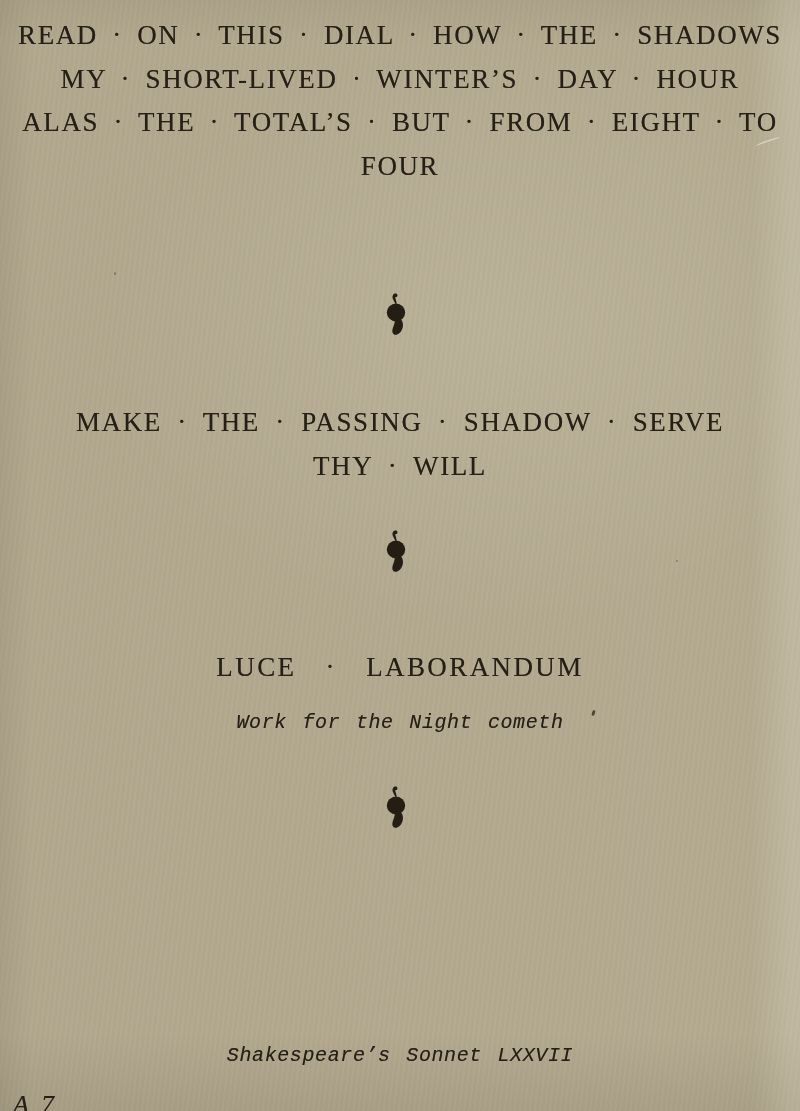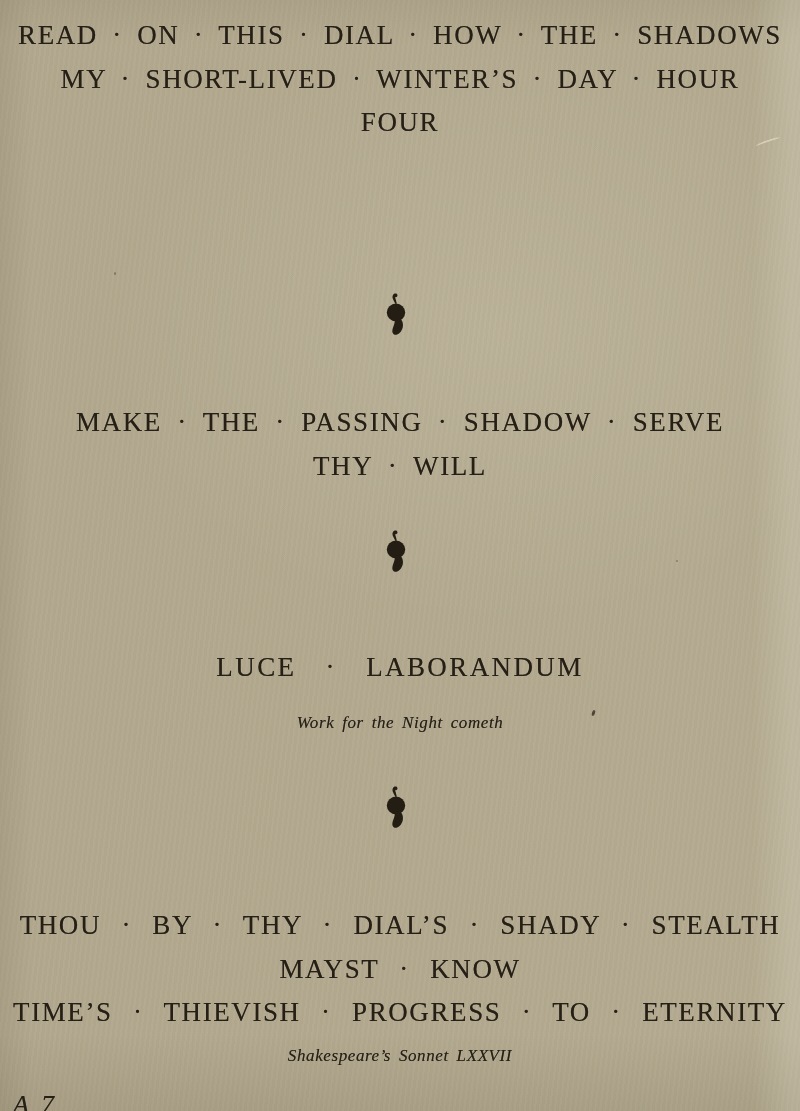--- a/index.html
+++ b/index.html
@@ -27,25 +27,26 @@
     letter-spacing: 1.6px;
     white-space: nowrap;
     text-shadow: 0 0 0.6px rgba(36,29,20,0.55);
   }
   .ws6 { word-spacing: 6px; }
   .ws7 { word-spacing: 7px; }
   .ws12 { word-spacing: 12px; }
   .ws20 { word-spacing: 20px; letter-spacing: 2.4px; font-family: Liberation Serif, serif; }
   .ital {
     font-style: italic;
-    font-size: 17px;
+    font-size: 20px;
     letter-spacing: 0.6px;
     word-spacing: 3px;
     height: 36px; line-height: 36px;
     text-shadow: 0 0 0.6px rgba(36,29,20,0.5);
+    font-family: Liberation Mono, monospace;
   }
   .ornament { position: absolute; left: 0; right: 0; text-align: center; }
   .ornament svg { display: inline-block; transform: translateX(-5px); }
   .sig {
     position: absolute;
     left: 13px; top: 1090px;
     font-style: italic;
     font-size: 26px;
     letter-spacing: 3px;
     text-shadow: 0 0 0.6px rgba(36,29,20,0.5);
@@ -63,20 +64,21 @@
   .speck3 { left: 676px; top: 560px; width: 2px; height: 2px; opacity: .45; }
 </style>
 </head>
 <body>
 
 <div class="page">
 
   <section class="block" style="top:14px">
     <div class="l ws6">READ · ON · THIS · DIAL · HOW · THE · SHADOWS</div>
     <div class="l ws6">MY · SHORT-LIVED · WINTER’S · DAY · HOUR</div>
+    <div class="l ws6">ALAS · THE · TOTAL’S · BUT · FROM · EIGHT · TO</div>
     <div class="l ws6">FOUR</div>
   </section>
 
   <div class="ornament" style="top:292px">
     <svg width="30" height="46" viewBox="0 0 30 46" aria-hidden="true">
       <g fill="#241d14">
         <path d="M15.5 12 C13.5 8 11.5 5.5 13 3 C14.2 1 17 1.2 17.4 3 C17.8 4.6 16.2 5.6 15 5 C15.6 6.8 16.2 9 16.8 11.5 Z"></path>
         <ellipse cx="16" cy="20.5" rx="9.2" ry="9"></ellipse>
         <path d="M19.5 26 C24 29 24.5 37 19 41.5 C15 44.5 11.5 42 12.5 37.5 C13.5 33.5 15.5 30.5 14.5 27 Z"></path>
       </g>
@@ -108,25 +110,20 @@
   <div class="ornament" style="top:785px">
     <svg width="30" height="46" viewBox="0 0 30 46" aria-hidden="true">
       <g fill="#241d14">
         <path d="M15.5 12 C13.5 8 11.5 5.5 13 3 C14.2 1 17 1.2 17.4 3 C17.8 4.6 16.2 5.6 15 5 C15.6 6.8 16.2 9 16.8 11.5 Z"></path>
         <ellipse cx="16" cy="20.5" rx="9.2" ry="9"></ellipse>
         <path d="M19.5 26 C24 29 24.5 37 19 41.5 C15 44.5 11.5 42 12.5 37.5 C13.5 33.5 15.5 30.5 14.5 27 Z"></path>
       </g>
     </svg>
   </div>
 
-  <section class="block" style="top:904px">
-    <div class="l ws12">THOU · BY · THY · DIAL’S · SHADY · STEALTH</div>
-    <div class="l ws12">MAYST · KNOW</div>
-    <div class="l ws12">TIME’S · THIEVISH · PROGRESS · TO · ETERNITY</div>
-  </section>
   <section class="block" style="top:1038px">
     <div class="ital">Shakespeare’s Sonnet LXXVII</div>
   </section>
 
   <div class="sig">A 7</div>
 
   <div class="scratch"></div>
   <div class="speck speck1"></div>
   <div class="speck speck2"></div>
   <div class="speck speck3"></div>

